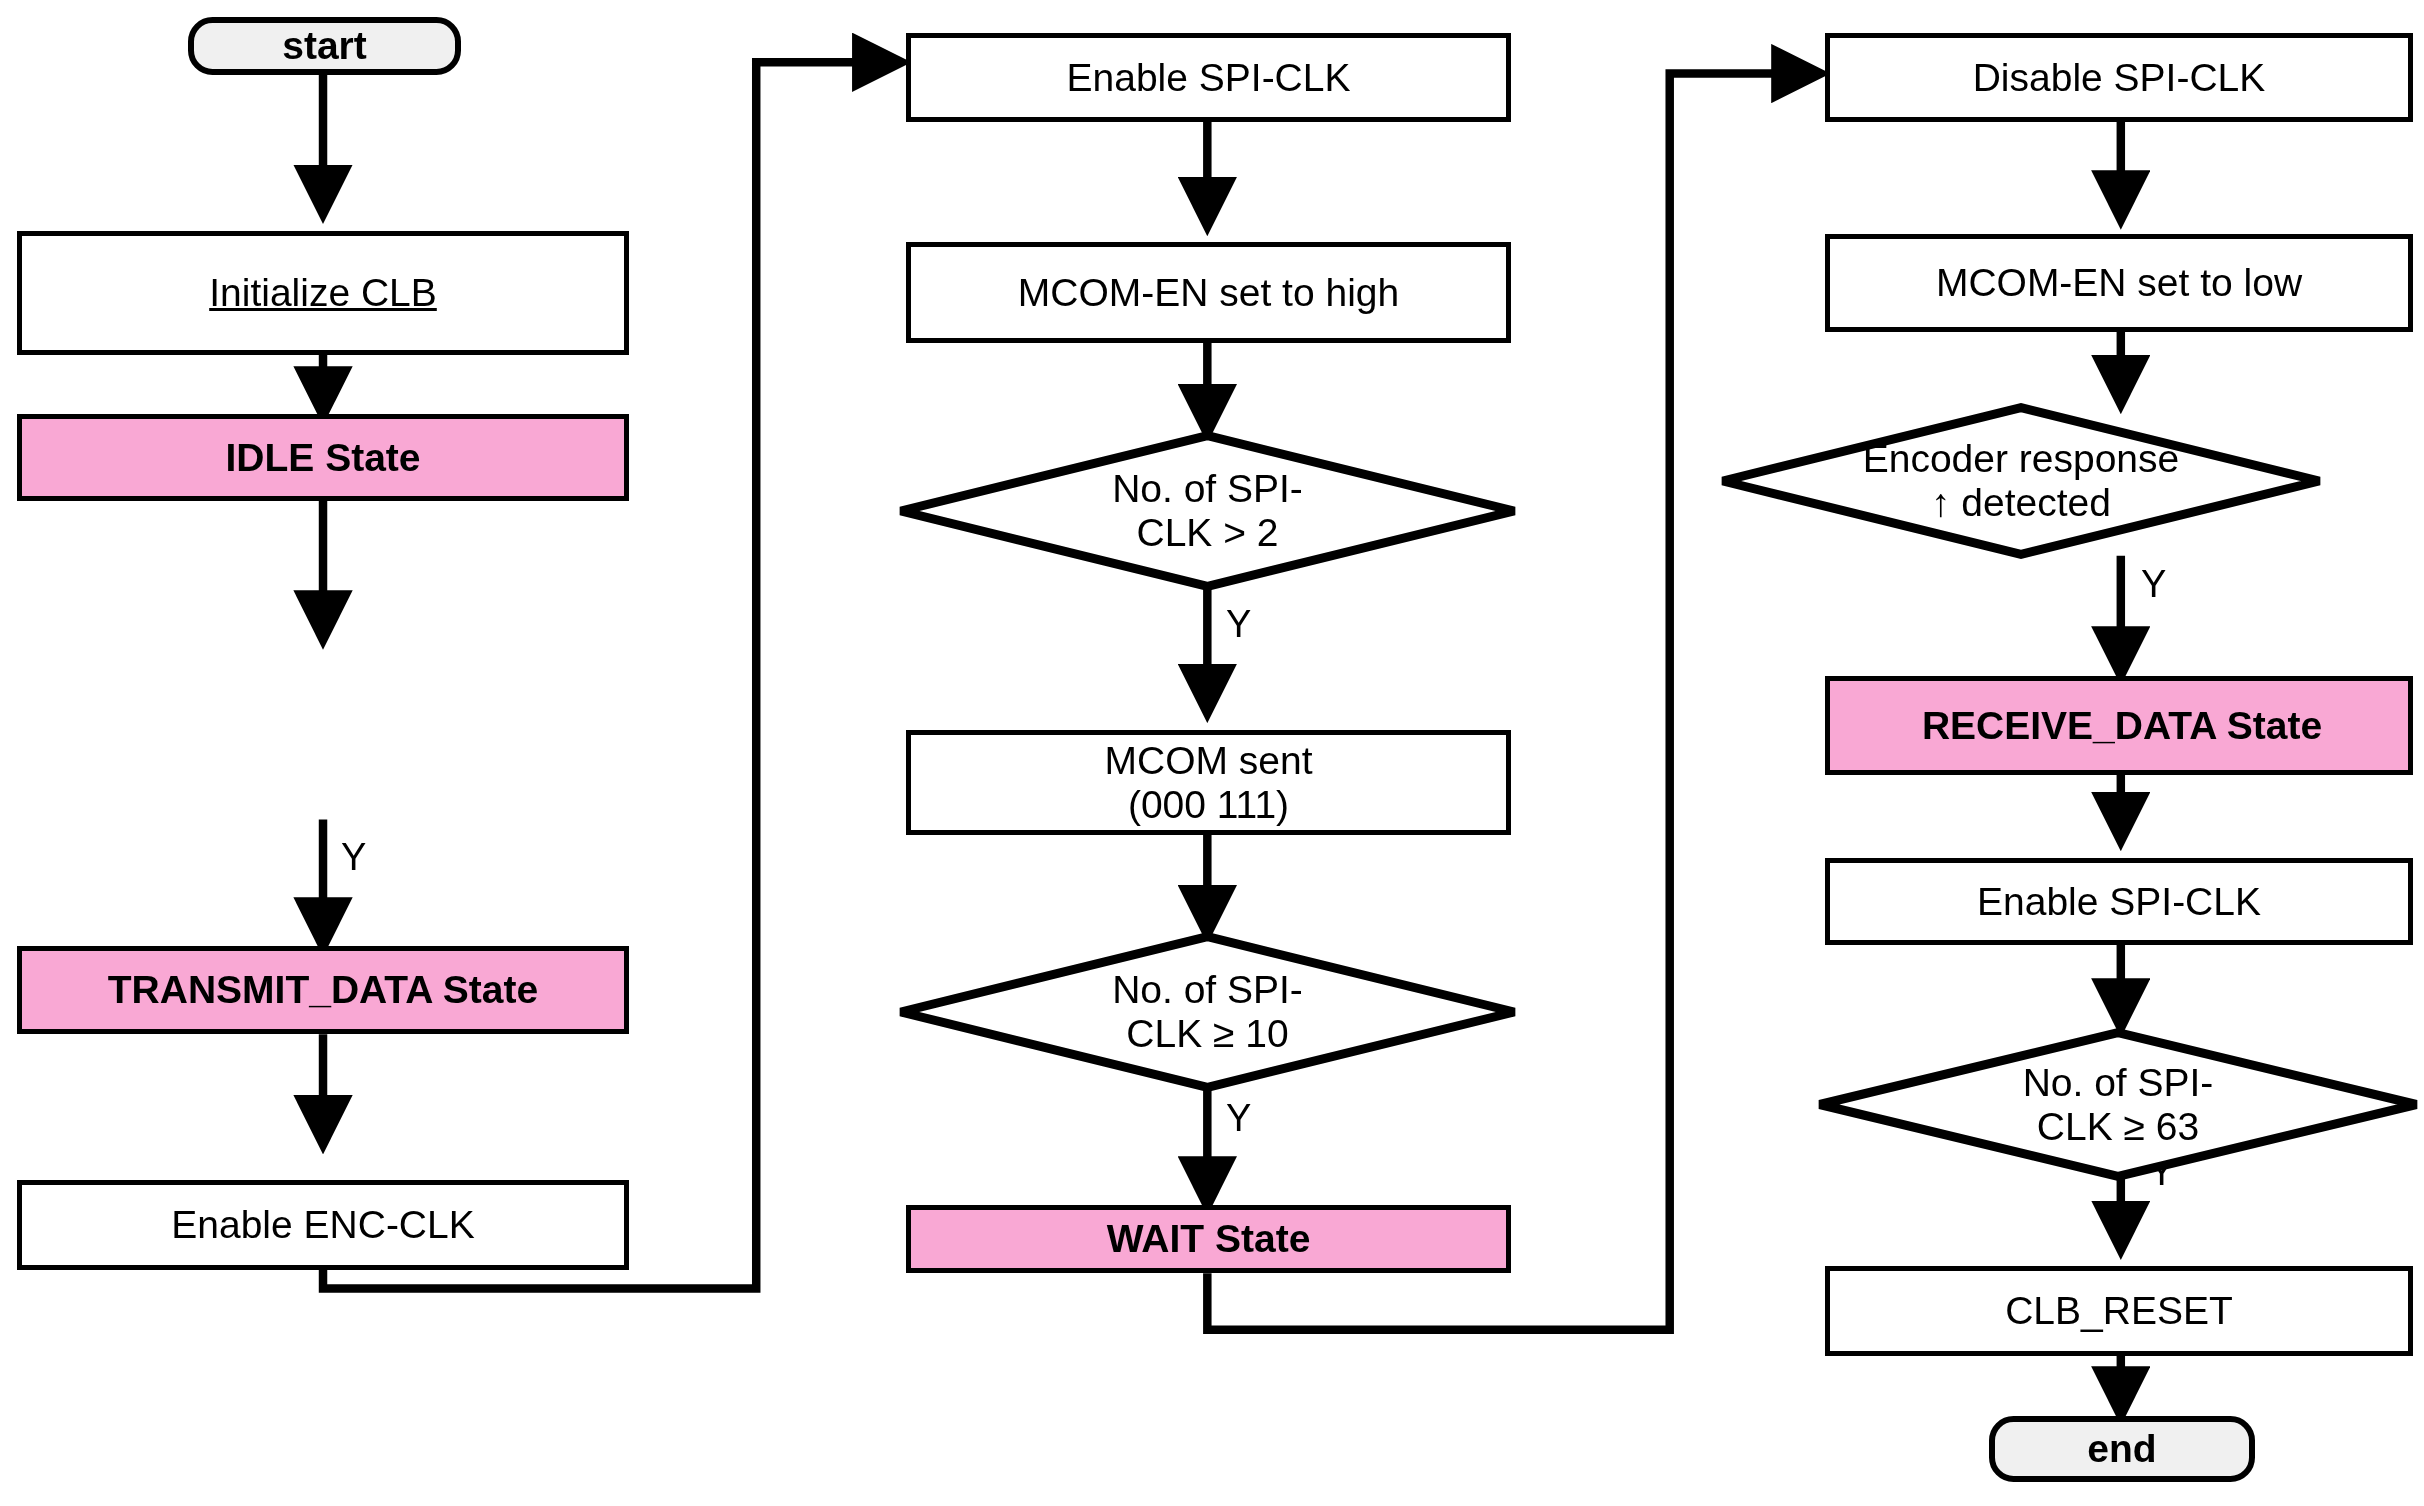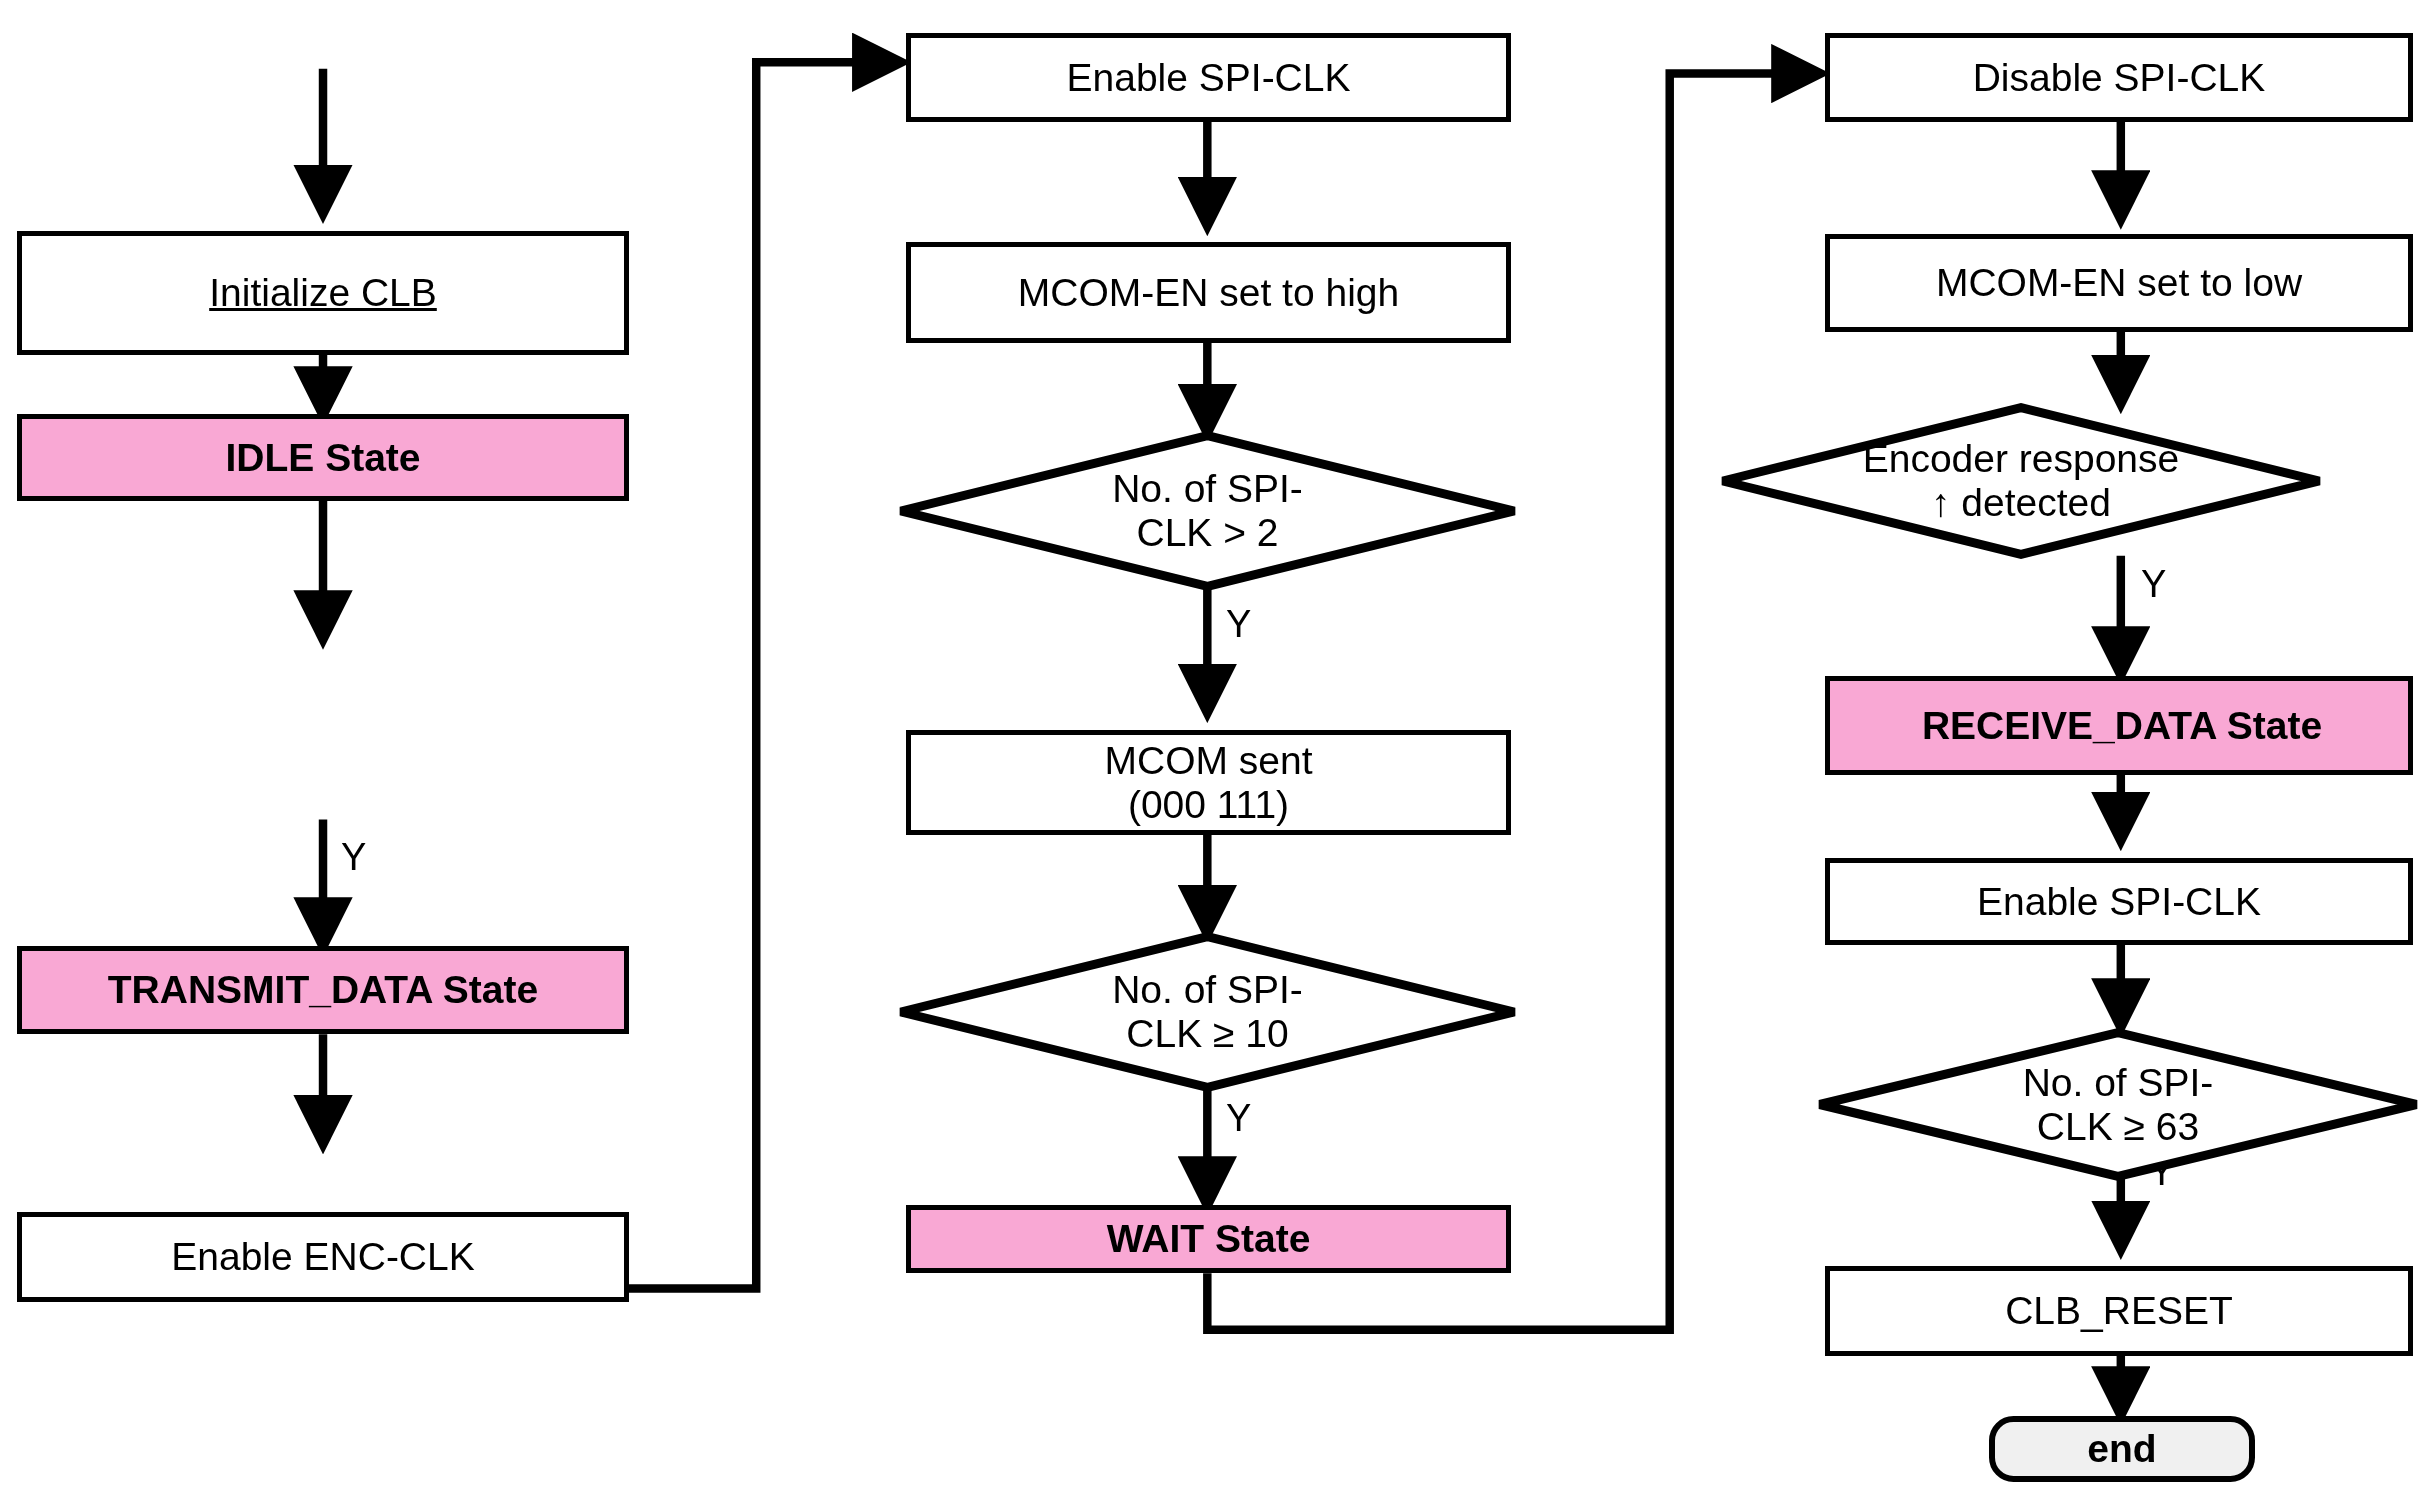--- a/index.html
+++ b/index.html
@@ -49,36 +49,39 @@
       <path d="M 2252 810 L 2252 888"></path>
       <path d="M 2252 986 L 2252 1086"></path>
       <path d="M 2252 1250 L 2252 1322"></path>
       <path d="M 2252 1424 L 2252 1498"></path>
 
       <path d="M 343 1310 L 343 1368 L 803 1368 L 803 66 L 952 66"></path>
       <path d="M 1282 1352 L 1282 1412 L 1773 1412 L 1773 78 L 1928 78"></path>
     </g>
   </svg>
 
+  <div class="node term" style="left:188px;top:17px;width:273px;height:58px;">
+    <span>start</span>
+  </div>
 
   <div class="node proc" style="left:17px;top:215px;width:612px;height:124px;text-decoration:underline;">
     <span>Initialize CLB</span>
   </div>
 
   <div class="node state" style="left:17px;top:414px;width:612px;height:87px;">
     <span>IDLE State</span>
   </div>
 
   <div class="ylabel" style="left:341px;top:836px;">Y</div>
 
   <div class="node state" style="left:17px;top:946px;width:612px;height:88px;">
     <span>TRANSMIT_DATA State</span>
   </div>
 
-  <div class="node proc" style="left:17px;top:1196px;width:612px;height:90px;">
+  <div class="node proc" style="left:17px;top:1164px;width:612px;height:90px;">
     <span>Enable ENC-CLK</span>
   </div>
 
   <div class="node proc" style="left:906px;top:17px;width:605px;height:89px;">
     <span>Enable SPI-CLK</span>
   </div>
 
   <div class="node proc" style="left:906px;top:226px;width:605px;height:101px;">
     <span>MCOM-EN set to high</span>
   </div>

